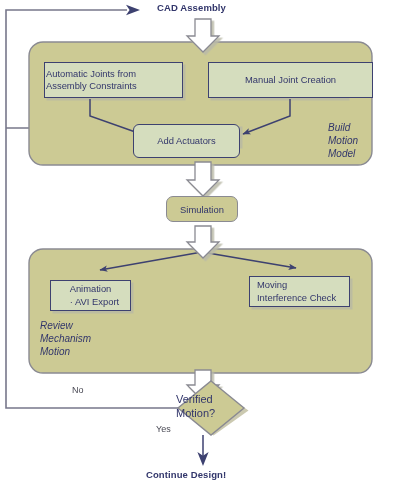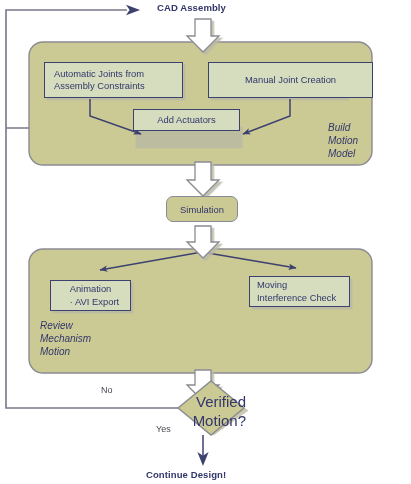--- a/index.html
+++ b/index.html
@@ -6,56 +6,56 @@
   body{width:411px;height:484px;overflow:hidden;
        font-family:"Liberation Sans",sans-serif;}
   #stage{position:relative;width:411px;height:484px;background:#fff;}
   svg#art{position:absolute;left:0;top:0;width:411px;height:484px;}
 
   .lbl{position:absolute;color:#32366b;line-height:1.25;}
 
   
   .t-cad{left:157px;top:2px;font-size:9.5px;font-weight:bold;letter-spacing:.1px;}
   .t-cont{left:146px;top:469px;font-size:9.5px;font-weight:bold;letter-spacing:.1px;}
-  .t-no{left:72px;top:385px;font-size:9px;color:#4a4a55;font-weight:normal;margin-left:29px;}
+  .t-no{left:72px;top:385px;font-size:9px;color:#4a4a55;font-weight:normal;}
   .t-yes{left:156px;top:424px;font-size:9px;color:#4a4a55;font-weight:normal;}
 
   
   .cap{position:absolute;font-family:Liberation Sans, sans-serif;font-style:italic;
        font-size:10px;color:#32366b;line-height:1.28;}
   .cap-build{left:328px;top:122px;text-align:left;}
   .cap-review{left:40px;top:320px;text-align:left;}
 
   
   .box{position:absolute;box-sizing:border-box;background:#d5ddbe;
        border:1.3px solid #3d4170;color:#32366b;font-size:9.4px;
        display:flex;flex-direction:column;justify-content:center;
        line-height:1.3;}
   .box.center{align-items:center;text-align:center;}
   .box.left{align-items:flex-start;text-align:left;padding-left:7px;}
 
-  .b-auto{left:44px;top:62px;width:139px;height:36px;padding-left:9px;
+  .b-auto{left:44px;top:62px;width:139px;height:36px;padding-left:1px;
           align-items:flex-start;text-align:left;}
   .b-manual{left:208px;top:62px;width:165px;height:36px;}
-  .b-add{left:133px;top:109px;width:107px;height:22px;}
+  .b-add{left:133px;top:124px;width:107px;height:34px;border-radius:6px;}
   .b-anim{left:50px;top:280px;width:81px;height:31px;}
   .b-moving{left:249px;top:276px;width:101px;height:31px;}
 
   .b-anim .ln{display:block;width:100%;text-align:center;}
   .b-anim .ln2{padding-left:4px;}
 
   
   .b-sim{position:absolute;left:166px;top:196px;width:72px;height:26px;
          box-sizing:border-box;background:#ccca94;border:1.3px solid #8a8a92;
          border-radius:7px;color:#32366b;font-size:9.4px;
          display:flex;align-items:center;justify-content:center;}
 
   
   .d-text{position:absolute;left:176px;top:393px;width:70px;
-          text-align:right;font-size:15px;color:#32366b;line-height:1.25;}
+          text-align:left;font-size:11px;color:#32366b;line-height:1.25;}
 </style>
 </head>
 <body>
 
 <div id="stage">
 
   <svg id="art" viewBox="0 0 411 484">
     <defs>
       <marker id="ah" markerWidth="9" markerHeight="9" refX="7.4" refY="3.2" orient="auto" markerUnits="userSpaceOnUse">
         <path d="M0,0 L8,3.2 L0,6.4 L1.9,3.2 Z" fill="#3d4170"></path>

